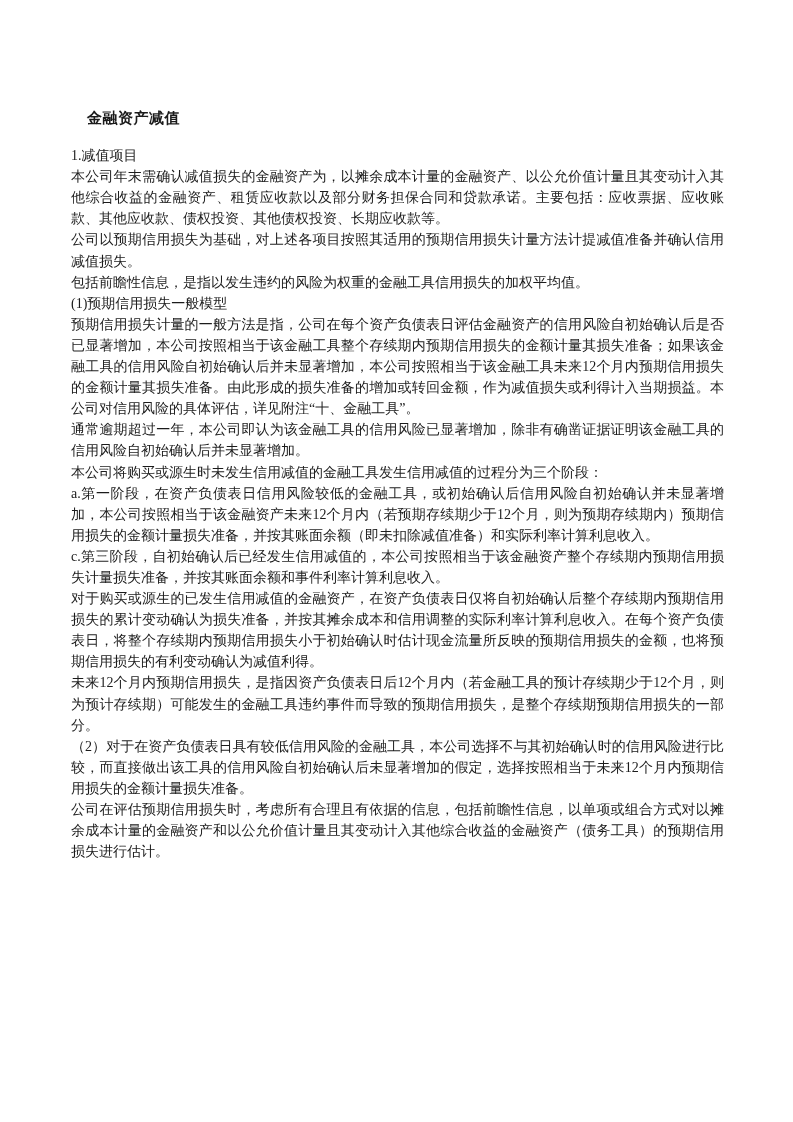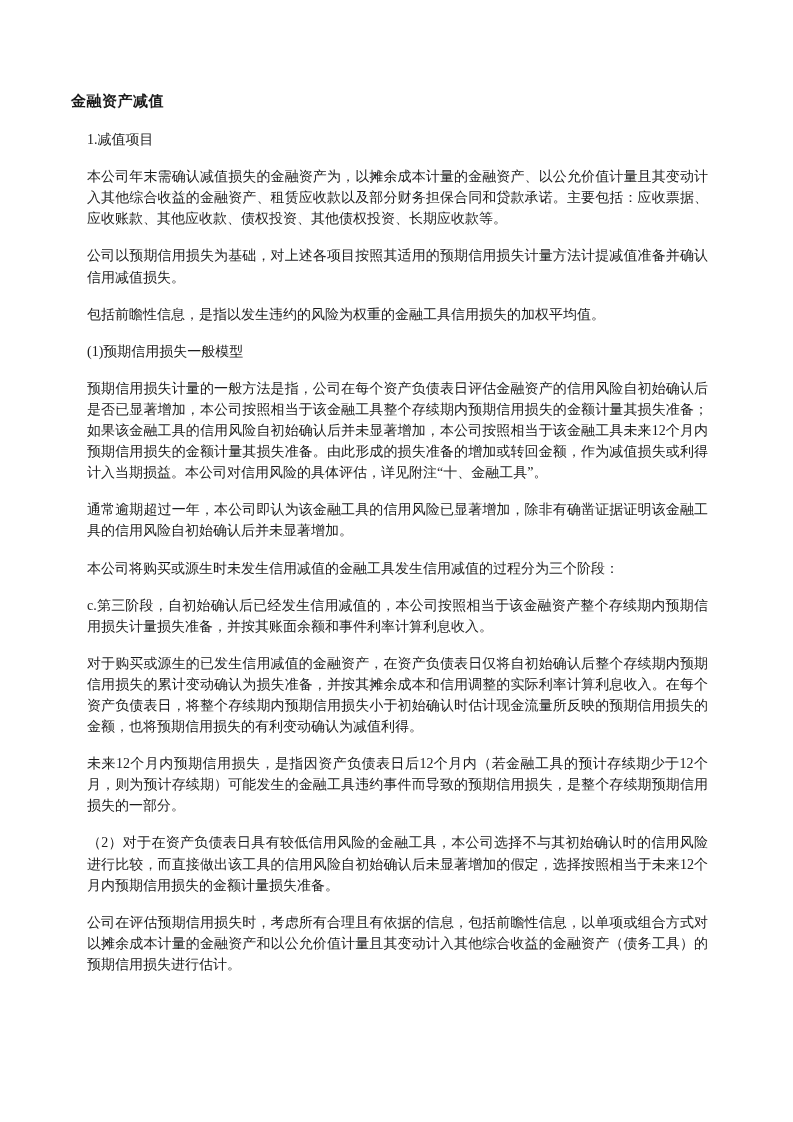--- a/index.html
+++ b/index.html
@@ -12,29 +12,28 @@
     width: 793px;
     height: 1122px;
     background: #ffffff;
     box-sizing: border-box;
     padding: 92px 69px 0 71px;
     overflow: hidden;
     font-family: "Liberation Serif", "DejaVu Serif", serif;
     color: #1b1b1b;
   }
   .doc-title {
-    margin: 0;
+    margin: 16px;
     font-size: 15px;
     font-weight: bold;
     line-height: 21.1px;
     letter-spacing: 0.5px;
-    font-family: Liberation Mono, monospace;
   }
   .doc-body p {
-    margin: 16px;
+    margin: 0;
     font-size: 14px;
     line-height: 21.1px;
     text-align: justify;
     text-justify: inter-ideograph;
     word-break: break-all;
   }
 </style>
 </head>
 <body>
 
@@ -42,19 +41,20 @@
   <h1 class="doc-title">金融资产减值</h1>
   <div class="doc-body">
       <p>1.减值项目</p>
       <p>本公司年末需确认减值损失的金融资产为，以摊余成本计量的金融资产、以公允价值计量且其变动计入其他综合收益的金融资产、租赁应收款以及部分财务担保合同和贷款承诺。主要包括：应收票据、应收账款、其他应收款、债权投资、其他债权投资、长期应收款等。</p>
       <p>公司以预期信用损失为基础，对上述各项目按照其适用的预期信用损失计量方法计提减值准备并确认信用减值损失。</p>
       <p>包括前瞻性信息，是指以发生违约的风险为权重的金融工具信用损失的加权平均值。</p>
       <p>(1)预期信用损失一般模型</p>
       <p>预期信用损失计量的一般方法是指，公司在每个资产负债表日评估金融资产的信用风险自初始确认后是否已显著增加，本公司按照相当于该金融工具整个存续期内预期信用损失的金额计量其损失准备；如果该金融工具的信用风险自初始确认后并未显著增加，本公司按照相当于该金融工具未来12个月内预期信用损失的金额计量其损失准备。由此形成的损失准备的增加或转回金额，作为减值损失或利得计入当期损益。本公司对信用风险的具体评估，详见附注“十、金融工具”。</p>
       <p>通常逾期超过一年，本公司即认为该金融工具的信用风险已显著增加，除非有确凿证据证明该金融工具的信用风险自初始确认后并未显著增加。</p>
       <p>本公司将购买或源生时未发生信用减值的金融工具发生信用减值的过程分为三个阶段：</p>
+      <p>a.第一阶段，在资产负债表日信用风险较低的金融工具，或初始确认后信用风险自初始确认并未显著增加，本公司按照相当于该金融资产未来12个月内（若预期存续期少于12个月，则为预期存续期内）预期信用损失的金额计量损失准备，并按其账面余额（即未扣除减值准备）和实际利率计算利息收入。</p>
       <p>c.第三阶段，自初始确认后已经发生信用减值的，本公司按照相当于该金融资产整个存续期内预期信用损失计量损失准备，并按其账面余额和事件利率计算利息收入。</p>
       <p>对于购买或源生的已发生信用减值的金融资产，在资产负债表日仅将自初始确认后整个存续期内预期信用损失的累计变动确认为损失准备，并按其摊余成本和信用调整的实际利率计算利息收入。在每个资产负债表日，将整个存续期内预期信用损失小于初始确认时估计现金流量所反映的预期信用损失的金额，也将预期信用损失的有利变动确认为减值利得。</p>
       <p>未来12个月内预期信用损失，是指因资产负债表日后12个月内（若金融工具的预计存续期少于12个月，则为预计存续期）可能发生的金融工具违约事件而导致的预期信用损失，是整个存续期预期信用损失的一部分。</p>
       <p>（2）对于在资产负债表日具有较低信用风险的金融工具，本公司选择不与其初始确认时的信用风险进行比较，而直接做出该工具的信用风险自初始确认后未显著增加的假定，选择按照相当于未来12个月内预期信用损失的金额计量损失准备。</p>
       <p>公司在评估预期信用损失时，考虑所有合理且有依据的信息，包括前瞻性信息，以单项或组合方式对以摊余成本计量的金融资产和以公允价值计量且其变动计入其他综合收益的金融资产（债务工具）的预期信用损失进行估计。</p>
     </div>
 </div>
 
 </body></html>

